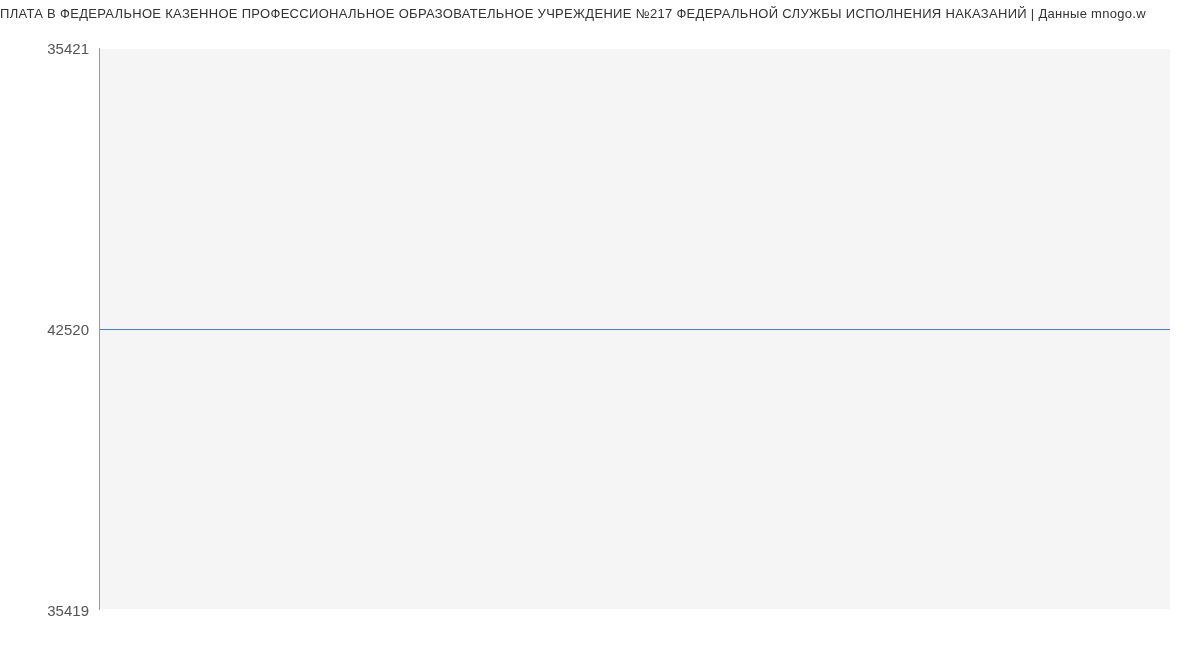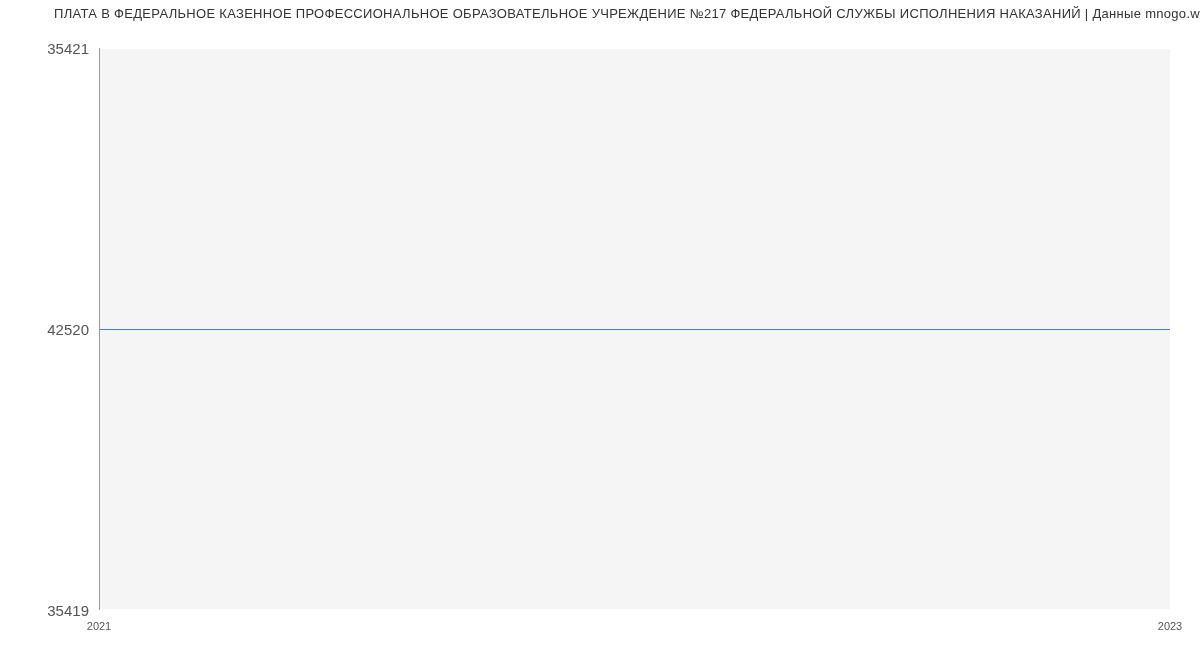--- a/index.html
+++ b/index.html
@@ -16,21 +16,21 @@
     }
     .chart-container {
       width: 100%;
       height: 100%;
       position: relative;
     }
     .chart-title {
       font-size: 13px;
       font-weight: normal;
       color: #333;
-      text-align: right;
+      text-align: left;
       padding: 6px 0 0 0;
       white-space: nowrap;
       letter-spacing: 0.3px;
     }
     .plot-area {
       position: absolute;
       left: 99px;
       top: 48px;
       right: 30px;
       bottom: 40px;
@@ -93,17 +93,13 @@
     <div class="y-tick" style="top: 100%; text-align: right;">35419</div>
   </div>
 
   <div class="plot-area">
     <div class="gridline-h" style="top: 0%;"></div>
     <div class="gridline-h" style="top: 50%;"></div>
     <div class="gridline-h" style="top: 100%;"></div>
     <div class="data-line" style="top: 50%;"></div>
   </div>
 
-  <div class="x-axis">
-    <div class="x-tick" style="left: 0%;">2021</div>
-    <div class="x-tick" style="left: 100%;">2023</div>
-  </div>
 </div>
 
 </body></html>

